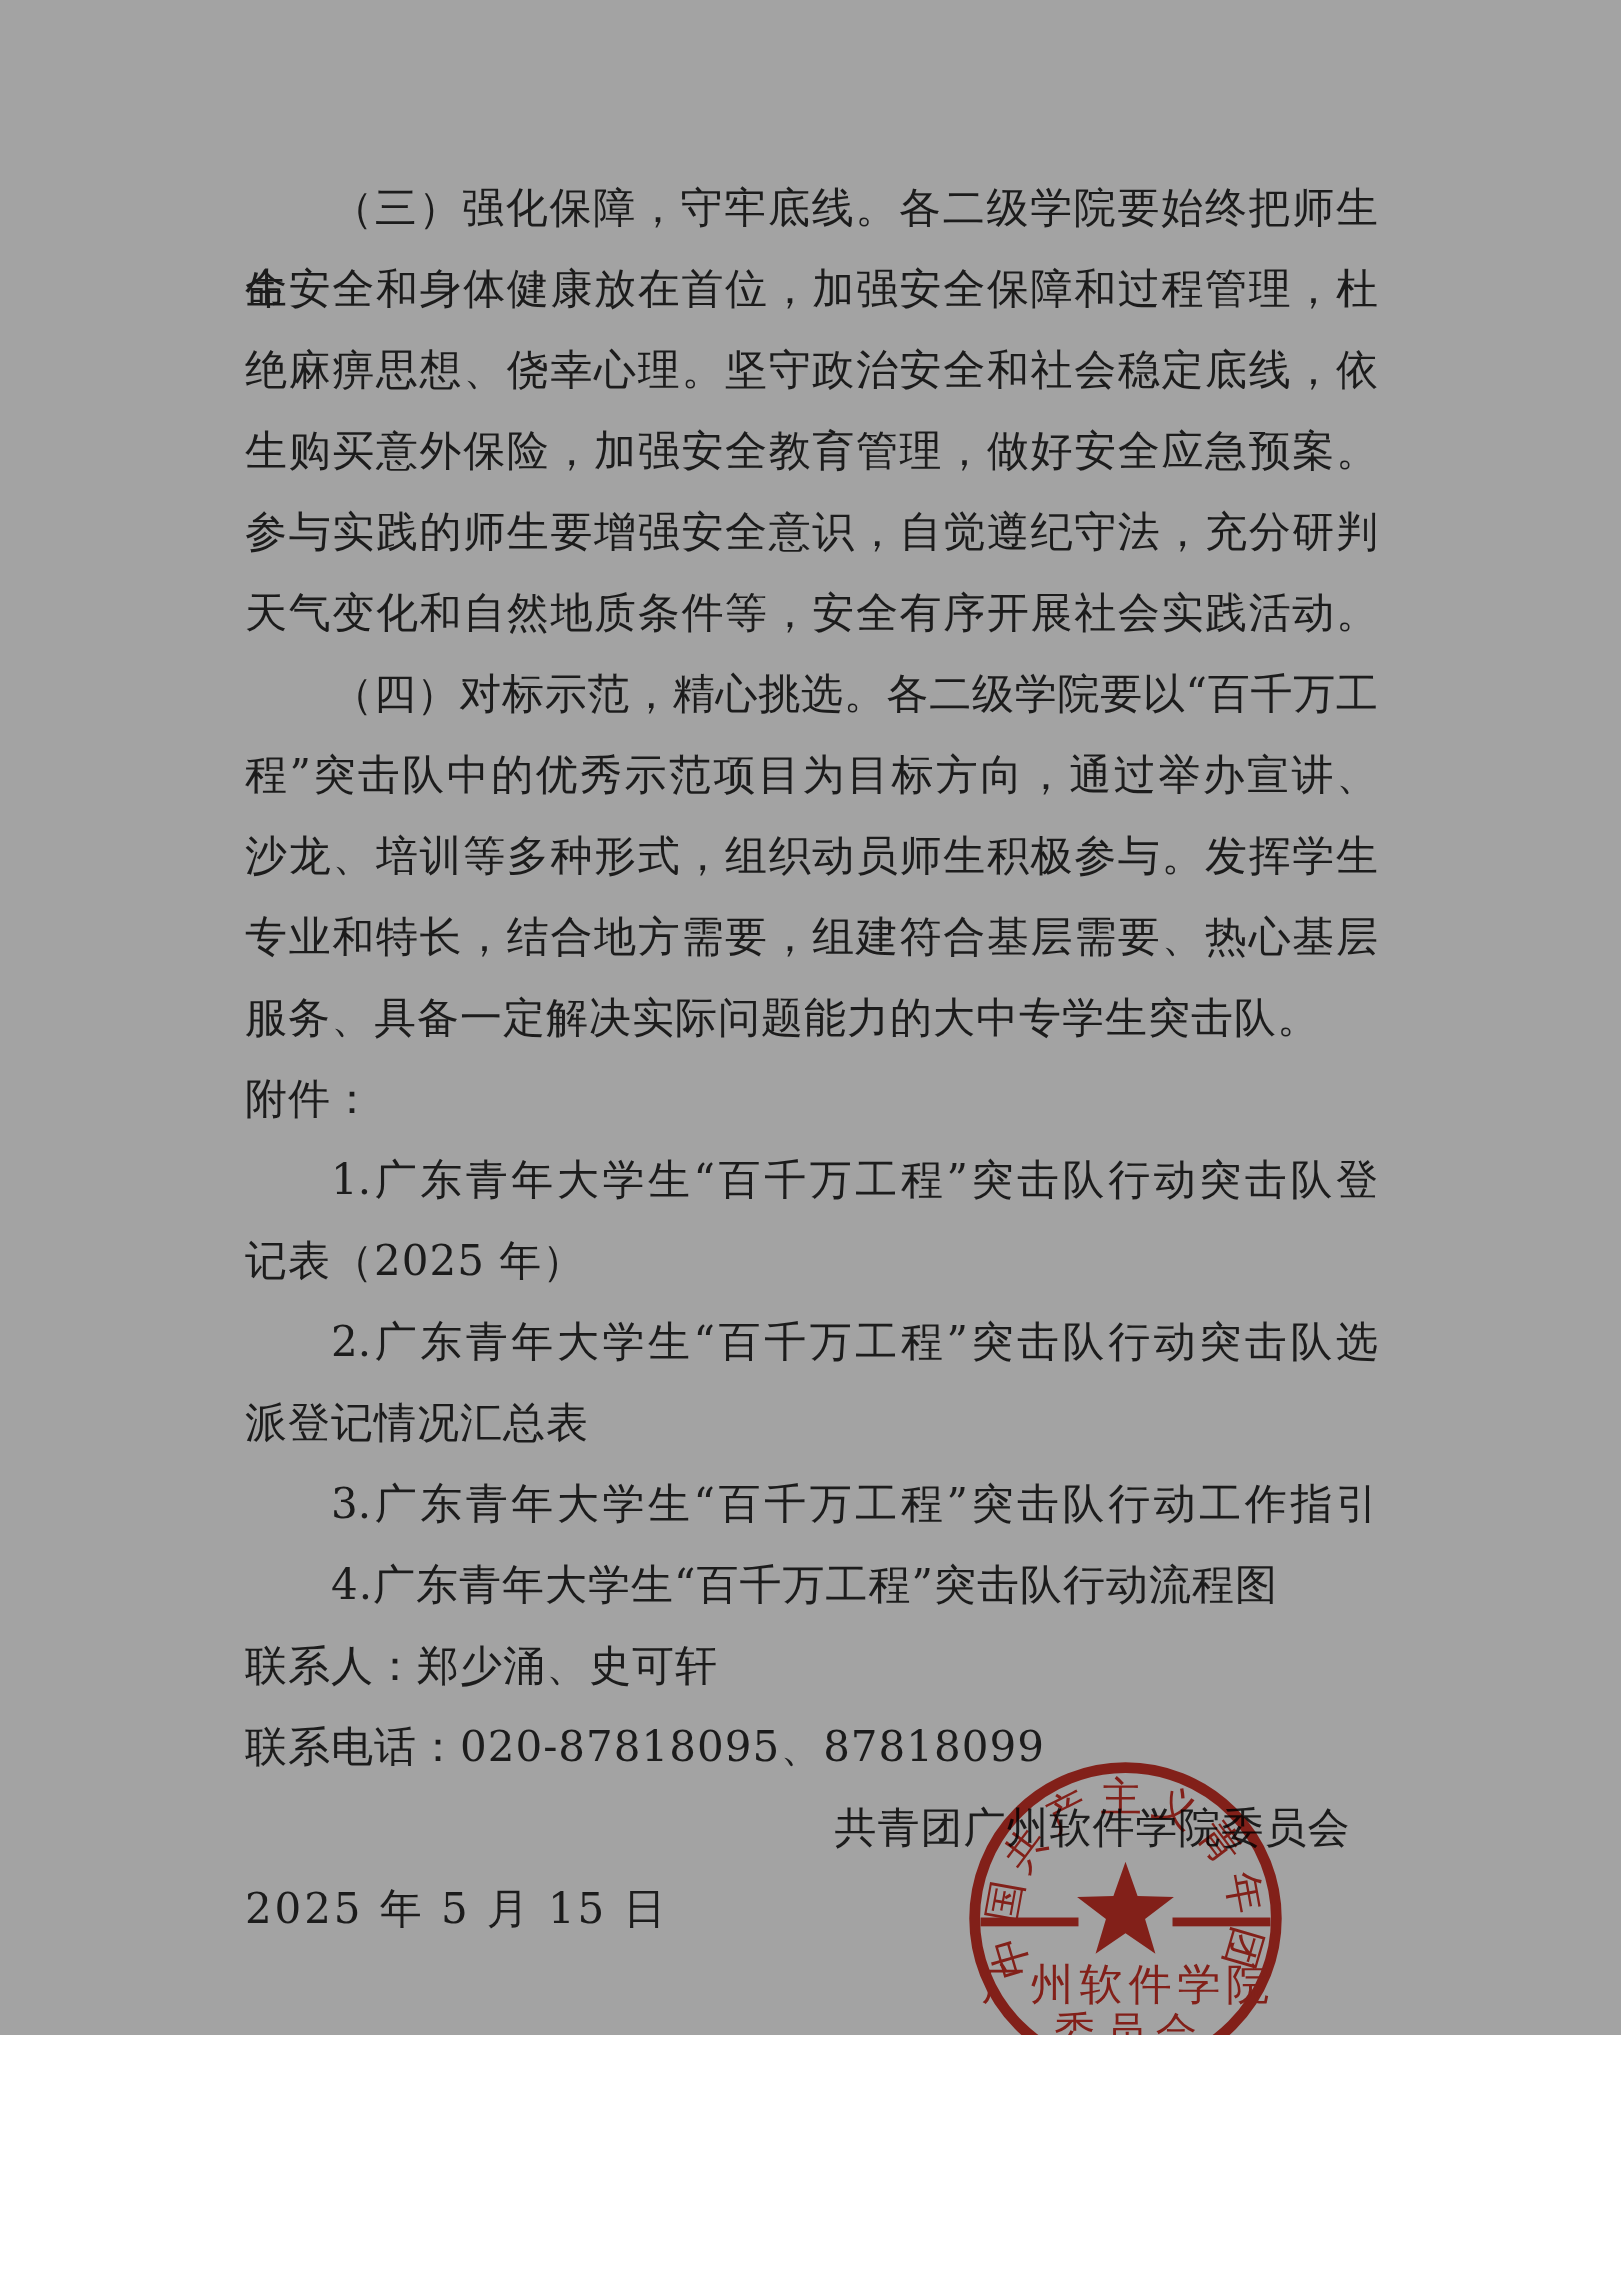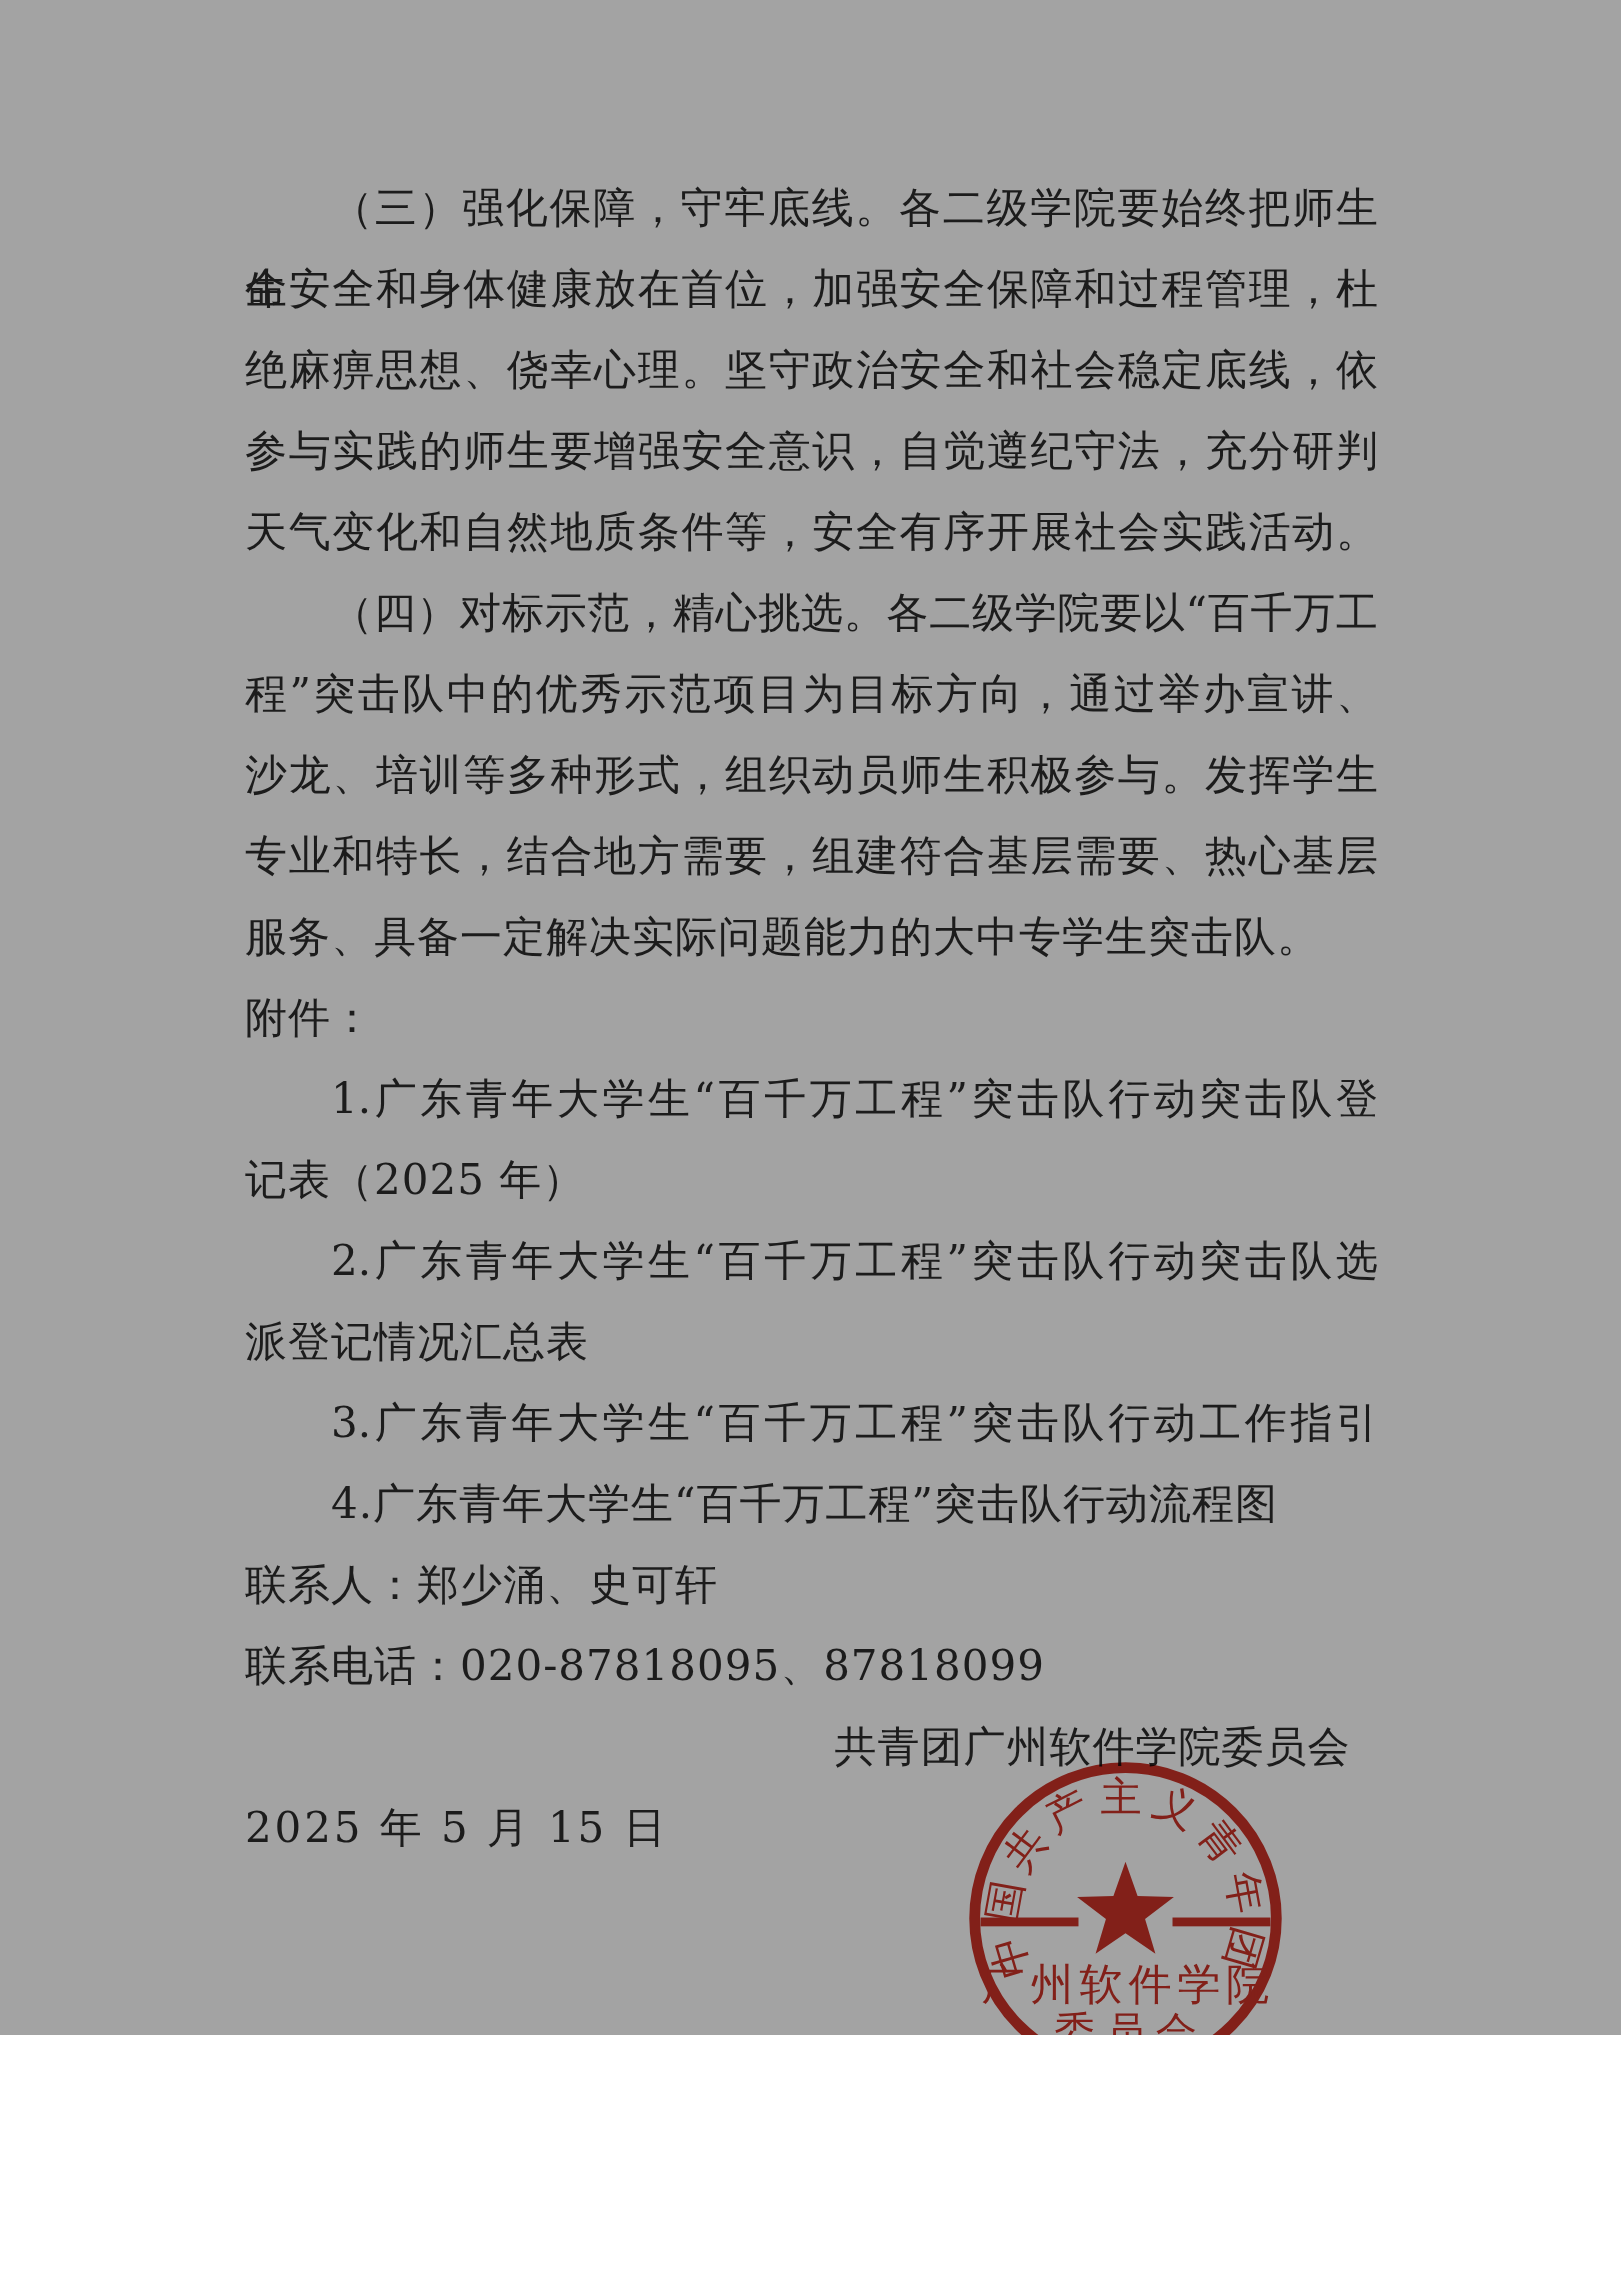--- a/index.html
+++ b/index.html
@@ -56,20 +56,21 @@
 </style>
 </head>
 <body>
 
 <div class="page">
 
   <div class="text-block">
     <div class="line jf ind">（三）强化保障，守牢底线。各二级学院要始终把师生生</div>
     <div class="line jf">命安全和身体健康放在首位，加强安全保障和过程管理，杜</div>
     <div class="line jf">绝麻痹思想、侥幸心理。坚守政治安全和社会稳定底线，依</div>
+    <div class="line jf">生购买意外保险，加强安全教育管理，做好安全应急预案。</div>
     <div class="line jf">参与实践的师生要增强安全意识，自觉遵纪守法，充分研判</div>
     <div class="line jf">天气变化和自然地质条件等，安全有序开展社会实践活动。</div>
     <div class="line jf ind">（四）对标示范，精心挑选。各二级学院要以“百千万工</div>
     <div class="line jf">程”突击队中的优秀示范项目为目标方向，通过举办宣讲、</div>
     <div class="line jf">沙龙、培训等多种形式，组织动员师生积极参与。发挥学生</div>
     <div class="line jf">专业和特长，结合地方需要，组建符合基层需要、热心基层</div>
     <div class="line pl">服务、具备一定解决实际问题能力的大中专学生突击队。</div>
     <div class="line pl">附件：</div>
     <div class="line jf ind">1.广东青年大学生“百千万工程”突击队行动突击队登</div>
     <div class="line pl">记表（2025 年）</div>

